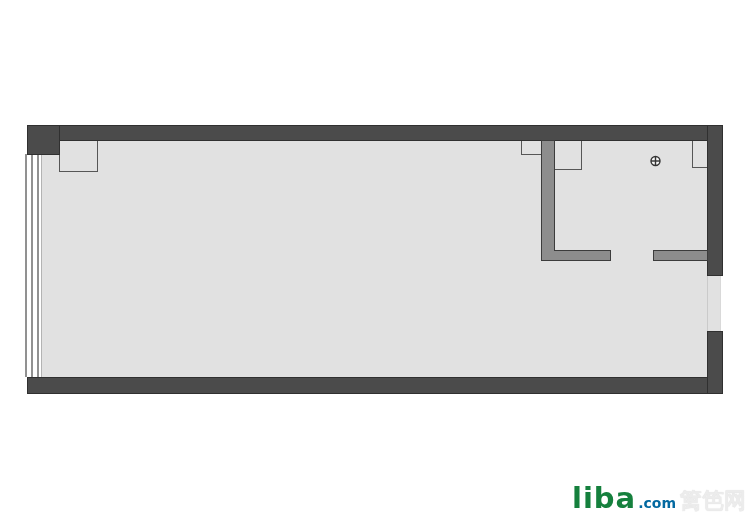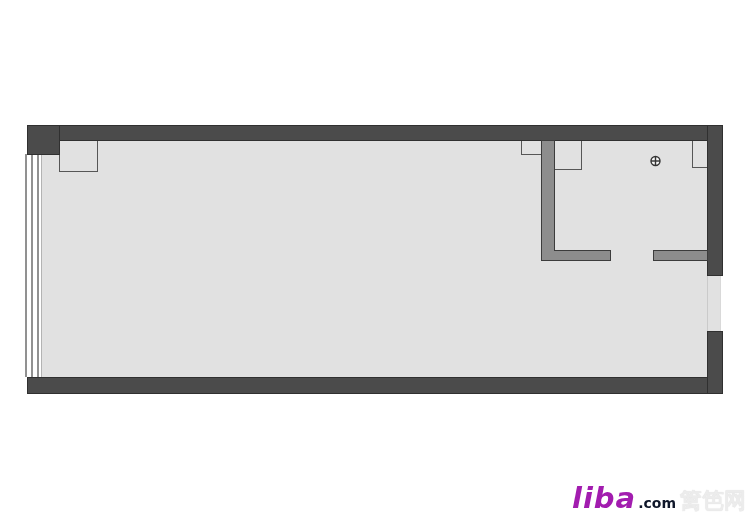--- a/index.html
+++ b/index.html
@@ -4,22 +4,22 @@
 <style>
   html,body{margin:0;padding:0;background:#ffffff;}
   body{font-family:"DejaVu Sans","Liberation Sans",sans-serif;}
   #stage{position:relative;width:750px;height:520px;background:#ffffff;overflow:hidden;}
   #plan-svg{position:absolute;left:0;top:0;}
   #watermark{
     position:absolute;right:4px;bottom:4px;
     display:flex;align-items:baseline;gap:4px;
     user-select:none;white-space:nowrap;
   }
-  .wm-brand{font-size:29px;font-weight:bold;letter-spacing:1px;color:#a21caf;font-style:italic;}
-  .wm-domain{font-size:14px;font-weight:bold;color:#0f172a;margin-left:-2px;text-align:right;}
+  .wm-brand{font-size:29px;font-weight:bold;letter-spacing:1px;color:#15803d;}
+  .wm-domain{font-size:14px;font-weight:bold;color:#0369a1;margin-left:-2px;text-align:right;}
   .wm-site{font-size:22px;font-weight:bold;color:#ececec;text-shadow:0 0 1px #d9d9d9;}
 </style>
 </head>
 <body>
 
 <div id="stage">
   <svg id="plan-svg" width="750" height="520" viewBox="0 0 750 520">
       <rect x="41" y="140" width="666" height="237" fill="#e1e1e1" shape-rendering="crispEdges"></rect>
       <rect x="707" y="275" width="13" height="56" fill="#e1e1e1" stroke="#b3b3b3" stroke-width="0.5" shape-rendering="crispEdges"></rect>
       <line x1="26" y1="154" x2="26" y2="377" stroke="#919191" stroke-width="1.5" shape-rendering="crispEdges"></line>

